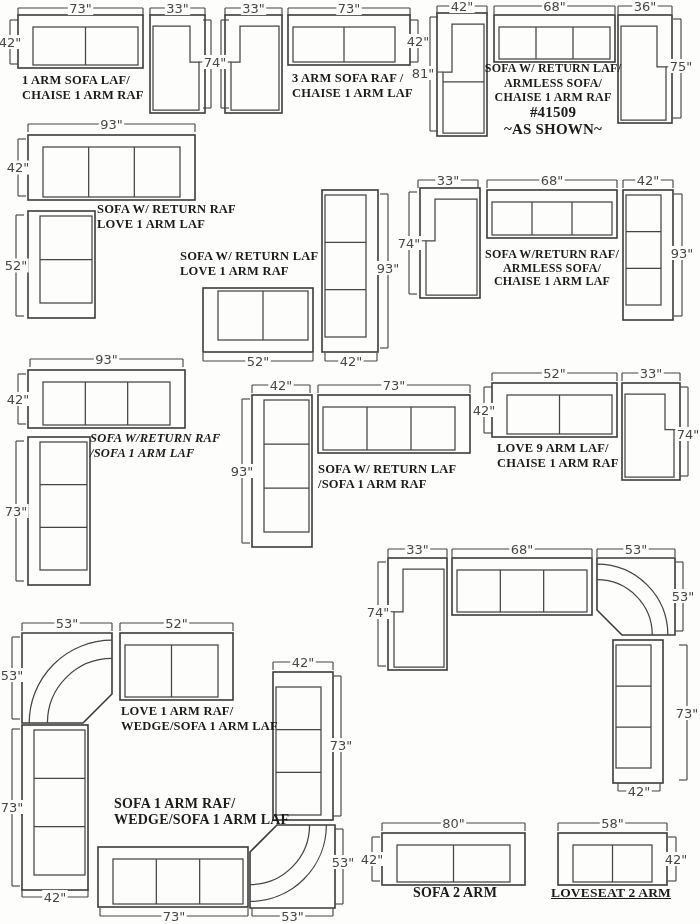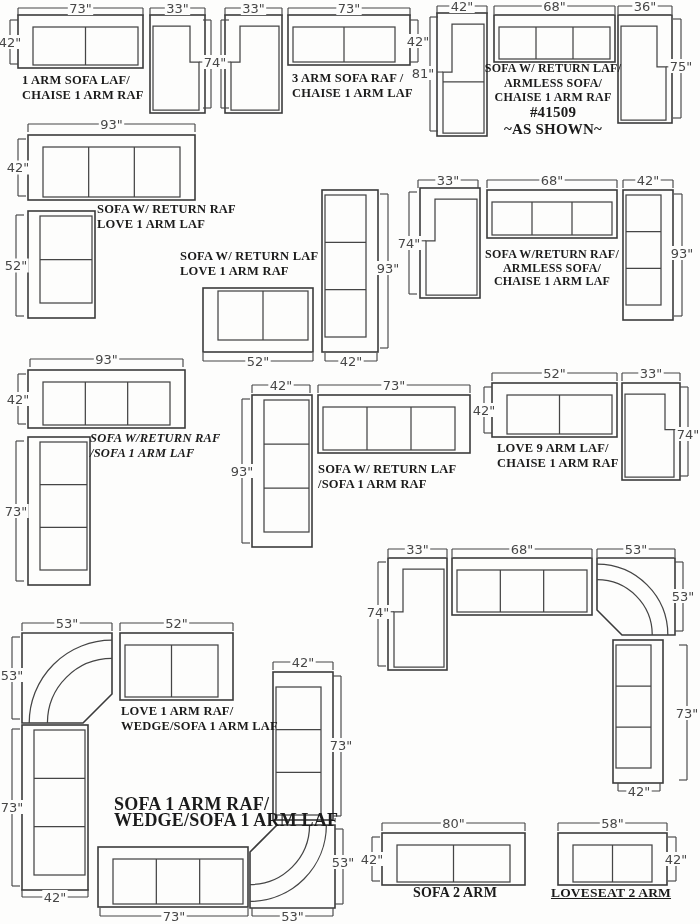--- a/index.html
+++ b/index.html
@@ -645,21 +645,21 @@
         <div>/SOFA 1 ARM RAF</div>
       </div>
       <div class="lbl" style="left: 497px; top: 441px; font-size: 12.5px; line-height: 14.5px;">
         <div>LOVE 9 ARM LAF/</div>
         <div>CHAISE 1 ARM RAF</div>
       </div>
       <div class="lbl" style="left: 105px; top: 704px; font-size: 12.5px; line-height: 14.5px; margin-left: 16px;">
         <div>LOVE 1 ARM RAF/</div>
         <div>WEDGE/SOFA 1 ARM LAF</div>
       </div>
-      <div class="lbl" style="left: 114px; top: 796px; font-size: 18px; line-height: 16px;">
+      <div class="lbl" style="left: 114px; top: 796px; font-size: 14px; line-height: 16px;">
         <div>SOFA 1 ARM RAF/</div>
         <div>WEDGE/SOFA 1 ARM LAF</div>
       </div>
       <div class="lbl center" style="left: 455px; top: 886px; font-size: 14px; line-height: 14.5px;">
         <div>SOFA 2 ARM</div>
       </div>
       <div class="lbl center" style="left: 611px; top: 886px; font-size: 13.5px; line-height: 14.5px; text-decoration: underline;">
         <div>LOVESEAT 2 ARM</div>
       </div>
     </div>

